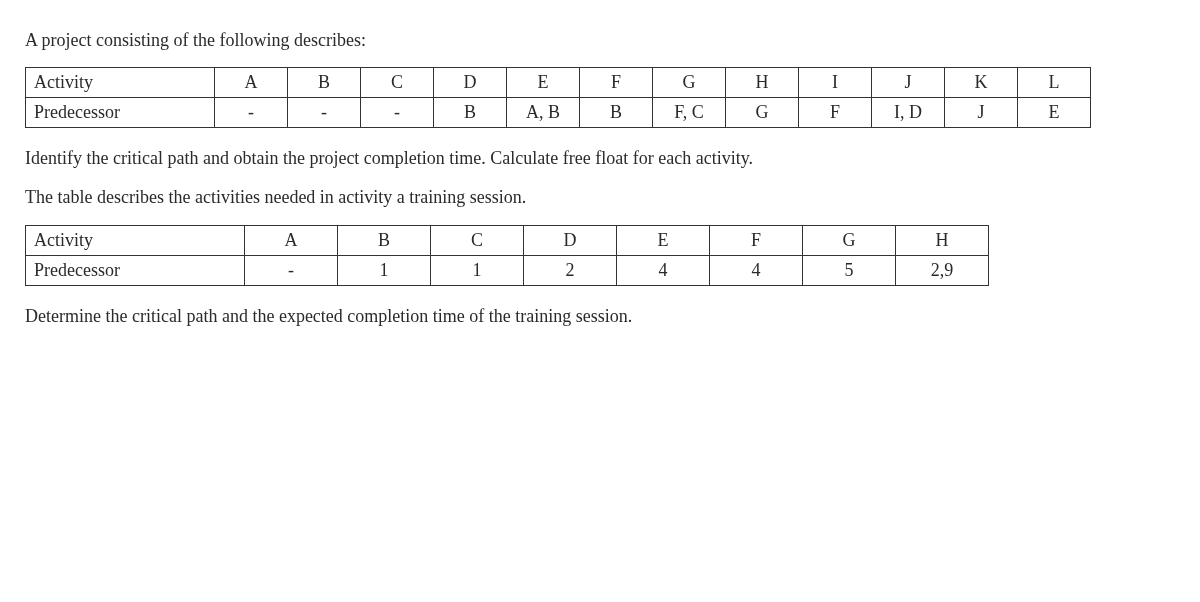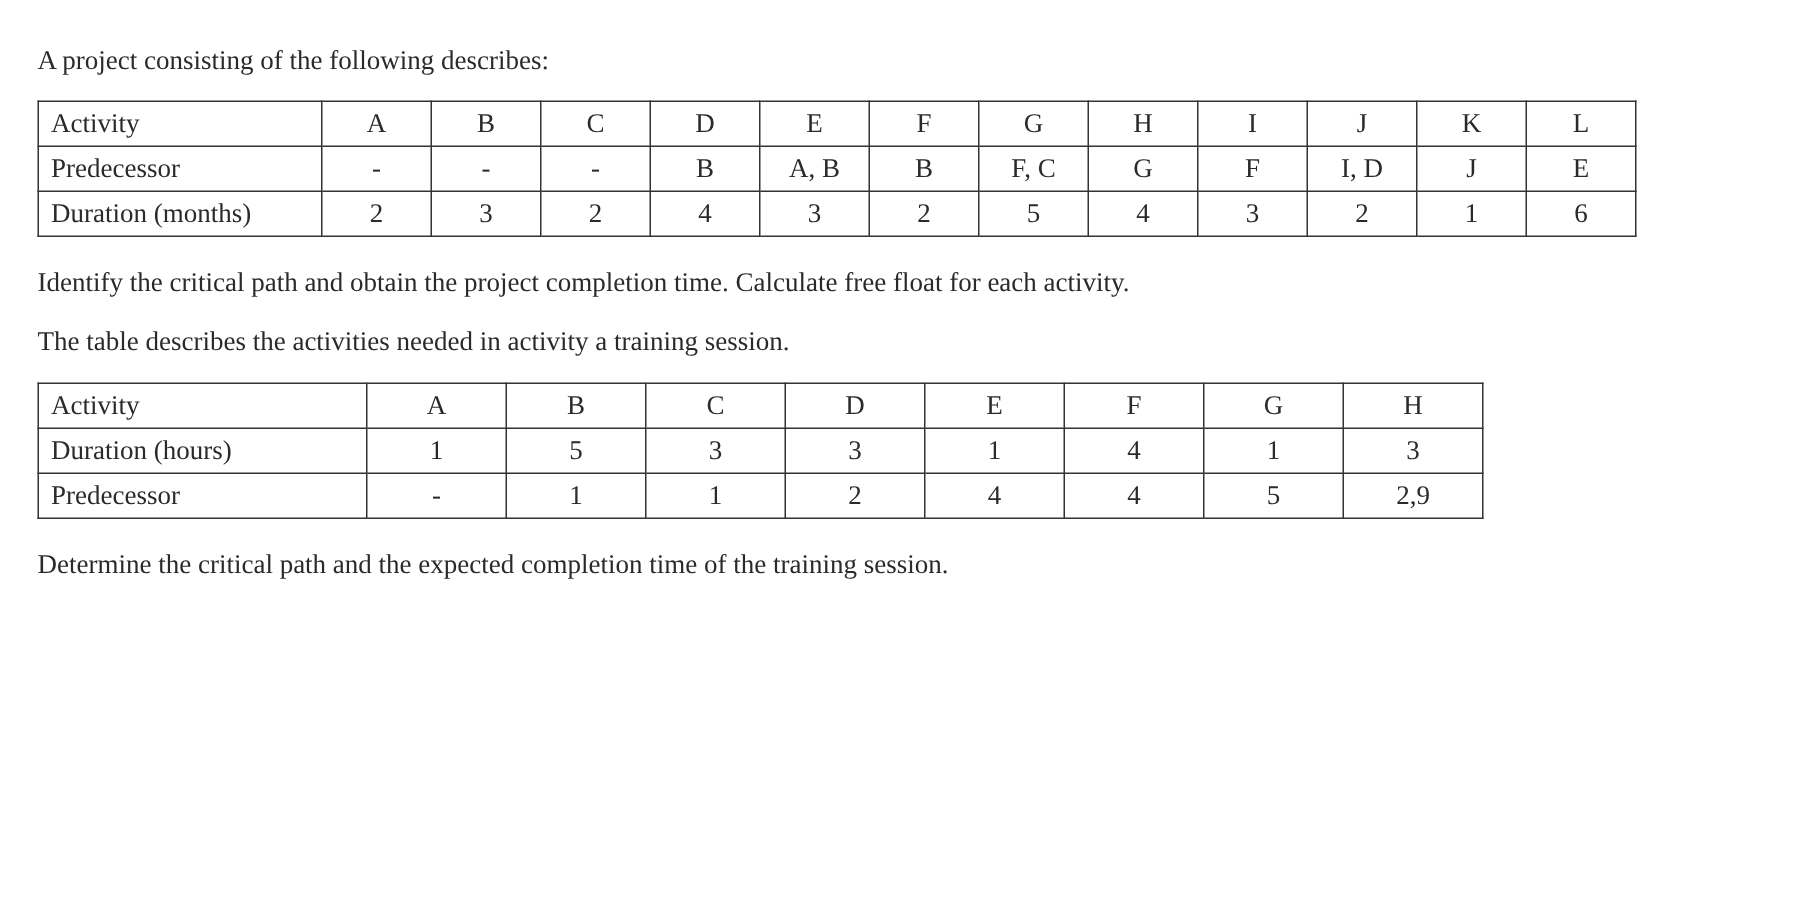--- a/index.html
+++ b/index.html
@@ -68,35 +68,20 @@
     <td>B</td>
     <td>A, B</td>
     <td>B</td>
     <td>F, C</td>
     <td>G</td>
     <td>F</td>
     <td>I, D</td>
     <td>J</td>
     <td>E</td>
   </tr>
-  <tr>
-    <td class="rowhead">Duration (months)</td>
-    <td>2</td>
-    <td>3</td>
-    <td>2</td>
-    <td>4</td>
-    <td>3</td>
-    <td>2</td>
-    <td>5</td>
-    <td>4</td>
-    <td>3</td>
-    <td>2</td>
-    <td>1</td>
-    <td>6</td>
-  </tr>
 </tbody>
   </table>
 
 <p>Identify the critical path and obtain the project completion time. Calculate free float for each activity.</p>
 
 <p>The table describes the activities needed in activity a training session.</p>
 
 <table class="table2">
   <tbody>
       <tr>
@@ -104,31 +89,20 @@
     <td>A</td>
     <td>B</td>
     <td>C</td>
     <td>D</td>
     <td>E</td>
     <td>F</td>
     <td>G</td>
     <td>H</td>
   </tr>
   <tr>
-    <td class="rowhead">Duration (hours)</td>
-    <td>1</td>
-    <td>5</td>
-    <td>3</td>
-    <td>3</td>
-    <td>1</td>
-    <td>4</td>
-    <td>1</td>
-    <td>3</td>
-  </tr>
-  <tr>
     <td class="rowhead">Predecessor</td>
     <td>-</td>
     <td>1</td>
     <td>1</td>
     <td>2</td>
     <td>4</td>
     <td>4</td>
     <td>5</td>
     <td>2,9</td>
   </tr>

